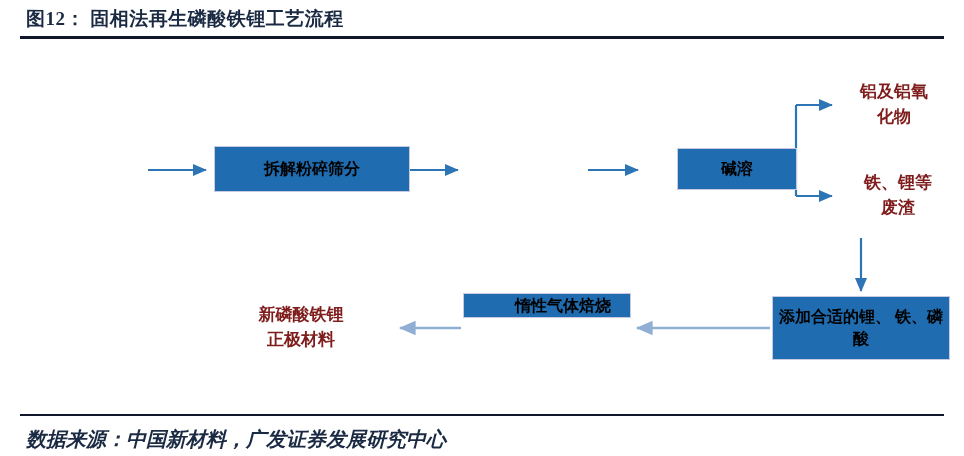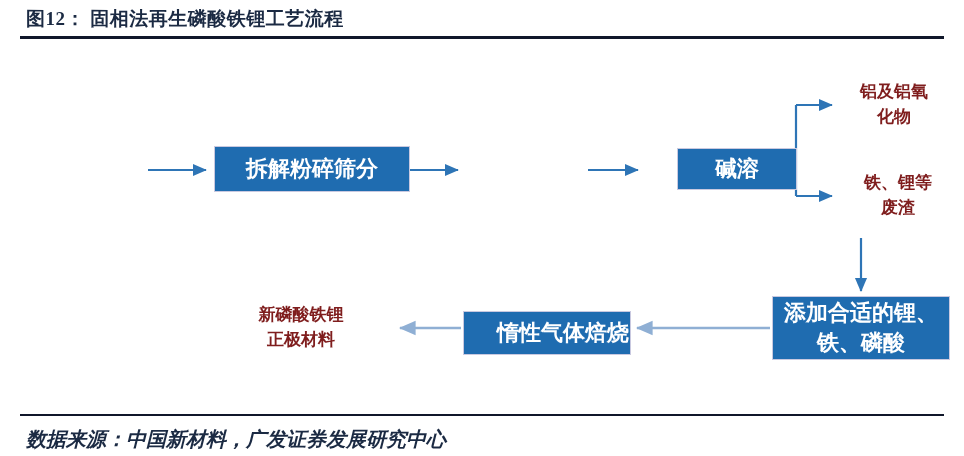--- a/index.html
+++ b/index.html
@@ -57,22 +57,22 @@
     font-style: italic;
     color: #1b2a43;
     white-space: nowrap;
   }
 
   
   .node-box {
     position: absolute;
     background: #1f6cb0;
     border: 1px solid #c9c9e0;
-    color: #ffffff;
-    font-size: 22px;
+    color: #000000;
+    font-size: 16px;
     font-weight: bold;
     display: flex;
     align-items: center;
     justify-content: center;
     text-align: center;
     line-height: 1.35;
     box-sizing: border-box;
   }
   .node-label {
     position: absolute;
@@ -136,21 +136,21 @@
 
   <div class="node-label" style="left:838px; top:80px; width:112px;">铝及铝氧
 化物</div>
 
   <div class="node-label" style="left:842px; top:171px; width:112px;text-align:center;">铁、锂等
 废渣</div>
 
   <div class="node-box" style="left:772px; top:296px; width:178px; height:64px;">添加合适的锂、
 铁、磷酸</div>
 
-  <div class="node-box" style="left:463px; top:311px; width:168px; height:44px;padding-left:32px;">惰性气体焙烧</div>
+  <div class="node-box" style="left:463px; top:293px; width:168px; height:25px;padding-left:32px;">惰性气体焙烧</div>
 
   <div class="node-label" style="left:218px; top:303px; width:166px;">新磷酸铁锂
 正极材料</div>
 
   <div class="footer-rule"></div>
   <div class="source-note">数据来源：中国新材料，广发证券发展研究中心</div>
 
 </div>
 
 </body></html>

